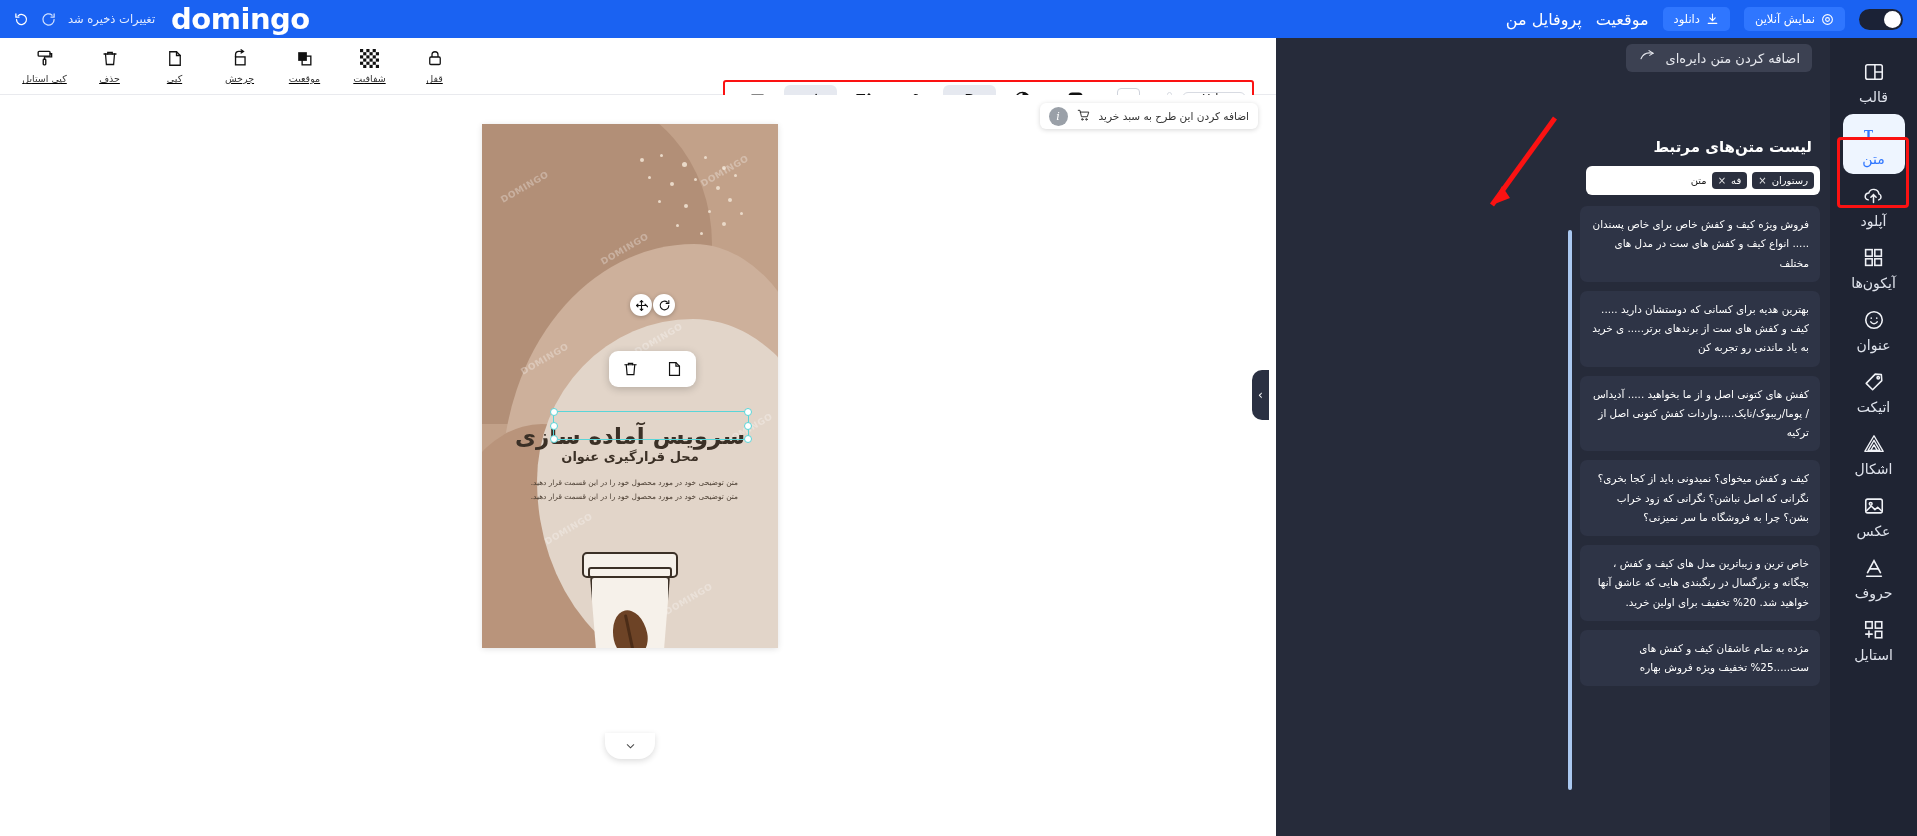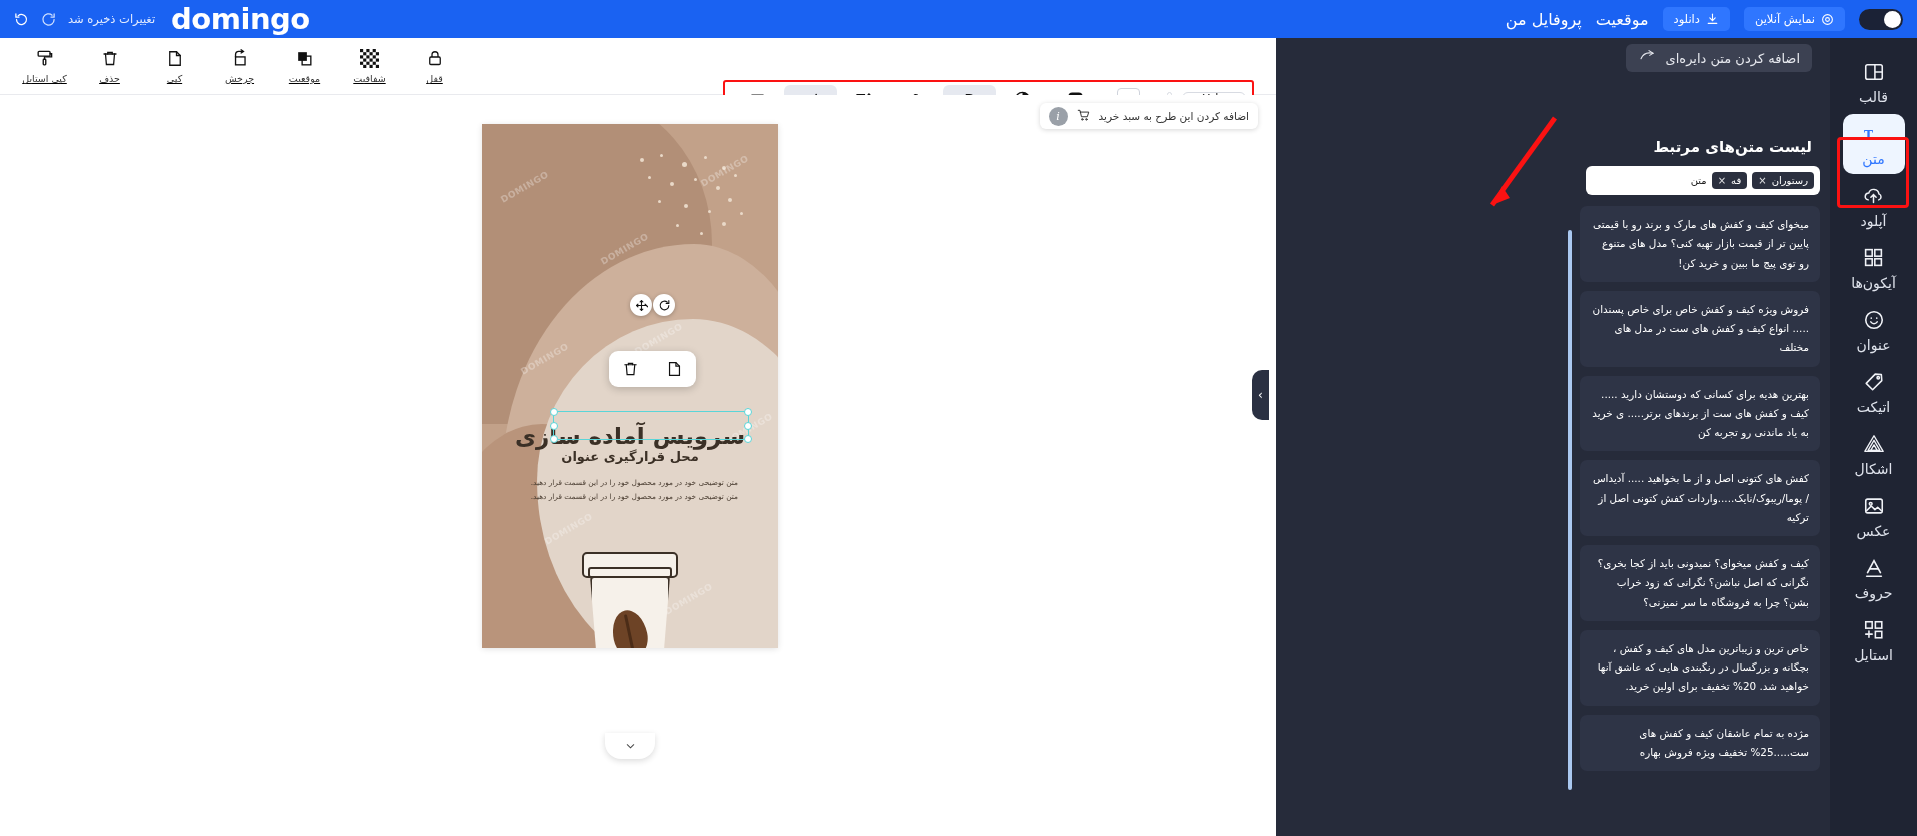--- a/index.html
+++ b/index.html
@@ -580,21 +580,20 @@
         <span class="x">×</span>
       </span>
       <span class="tag">
         <span>فه</span>
         <span class="x">×</span>
       </span>
       <span style="font-size:10px;color:#111">متن</span>
     </div>
 
     <div class="list">
-      <div class="card">میخوای کیف و کفش های مارک و برند رو با قیمتی پایین تر از قیمت بازار تهیه کنی؟ مدل های متنوع رو توی پیج ما ببین و خرید کن!</div>
       <div class="card">فروش ویژه کیف و کفش خاص برای خاص پسندان ..... انواع کیف و کفش های ست در مدل های مختلف</div>
       <div class="card">بهترین هدیه برای کسانی که دوستشان دارید ..... کیف و کفش های ست از برندهای برتر..... ی خرید به یاد ماندنی رو تجربه کن</div>
       <div class="card">کفش های کتونی اصل و از ما بخواهید ..... آدیداس / پوما/ریبوک/نایک.....واردات کفش کتونی اصل از ترکیه</div>
       <div class="card">کیف و کفش میخوای؟ نمیدونی باید از کجا بخری؟ نگرانی که اصل نباشن؟ نگرانی که زود خراب بشن؟ چرا به فروشگاه ما سر نمیزنی؟</div>
       <div class="card">خاص ترین و زیباترین مدل های کیف و کفش ، بچگانه و بزرگسال در رنگبندی هایی که عاشق آنها خواهید شد. 20% تخفیف برای اولین خرید.</div>
       <div class="card">مژده به تمام عاشقان کیف و کفش های ست.....25% تخفیف ویژه فروش بهاره</div>
     </div>
 
     <div class="panel-scrollbar"></div>
   </div>

